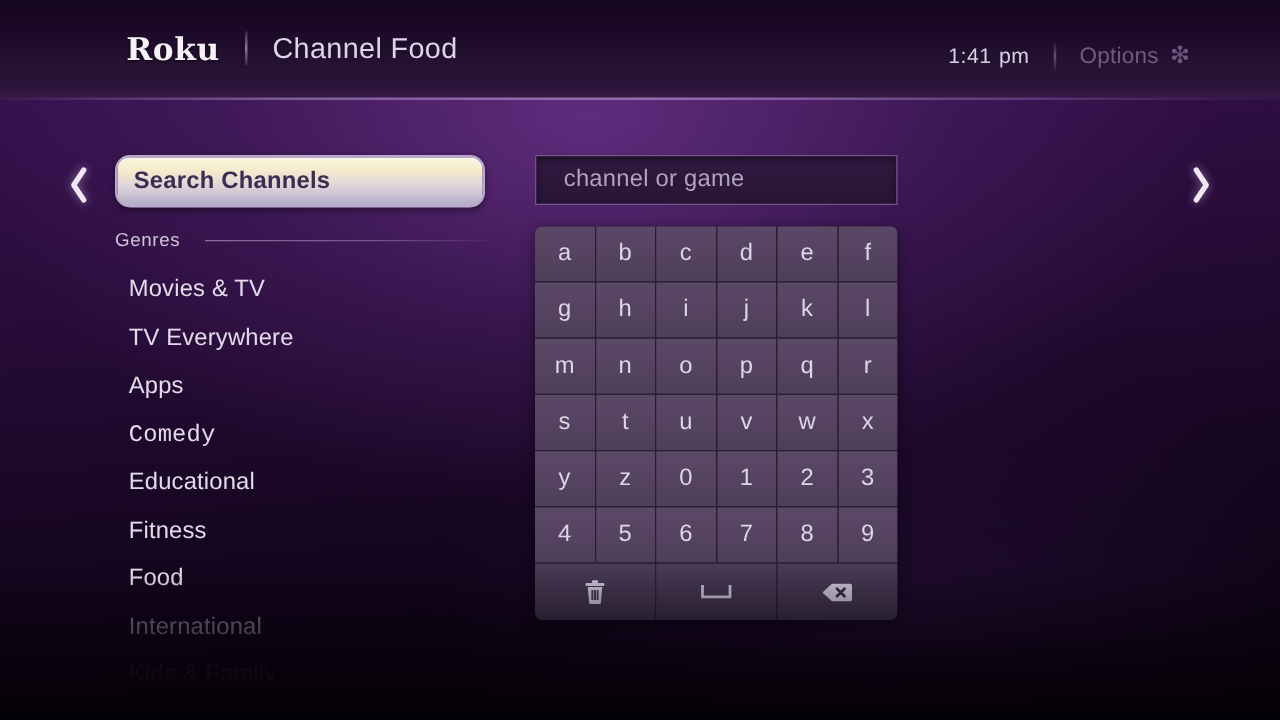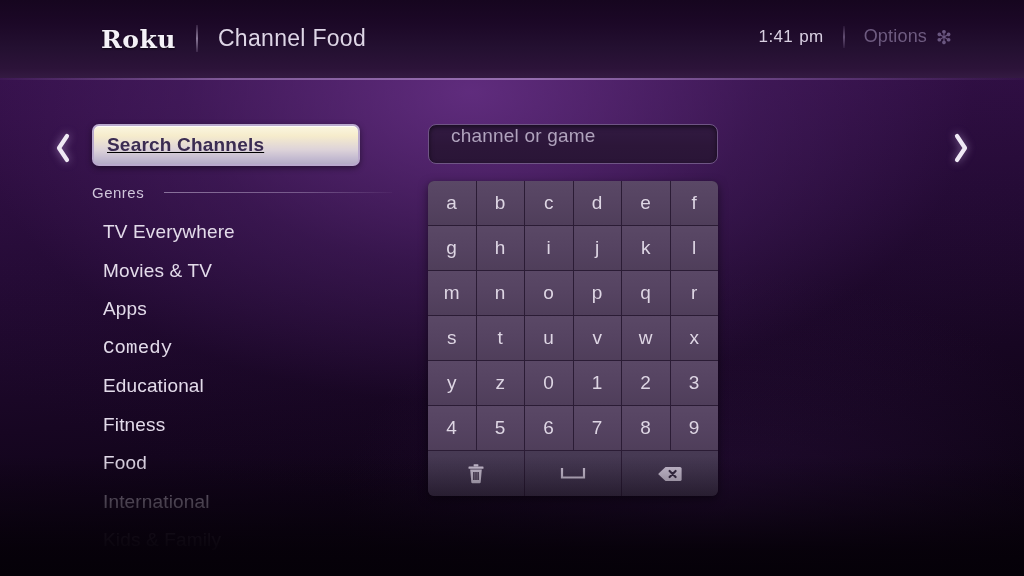--- a/index.html
+++ b/index.html
@@ -45,33 +45,33 @@
     background: linear-gradient(180deg, rgba(190,170,205,0.15), rgba(200,185,215,0.62), rgba(190,170,205,0.15));
     margin: 0 20px;
   }
   #page-title {
     color: #ded6e6;
     font-size: 23px;
     font-weight: 300;
     letter-spacing: 0.3px;
   }
   #header-right {
-    position: absolute; right: 72px; top: 8px; height: 57px;
+    position: absolute; right: 72px; top: 16px; height: 57px;
     display: flex; align-items: center;
   }
   #clock {
     color: #d9d0e2; font-size: 17px; letter-spacing: 0.4px;
   }
   #clock .ampm { margin-left: 6px; }
   #header-divider2 {
     width: 2px; height: 22px;
     background: linear-gradient(180deg, rgba(150,125,170,0.1), rgba(170,148,190,0.48), rgba(150,125,170,0.1));
     margin: 0 19px;
   }
-  #options-btn { display: flex; align-items: flex-end; }
+  #options-btn { display: flex; align-items: center; }
   #options-label {
     color: #6e5b80; font-size: 18px; font-weight: 300; letter-spacing: 0.2px;
   }
   #options-icon {
     margin-left: 9px; color: #6a5780; font-size: 19px; line-height: 1;
   }
 
   
   .nav-chevron {
     position: absolute; top: 126px;
@@ -84,26 +84,26 @@
     stroke-linecap: round; stroke-linejoin: round;
     filter: drop-shadow(0 0 4px rgba(215,190,240,0.55));
   }
   #nav-prev { left: 46px; }
   #nav-next { right: 46px; }
 
   
   #left-col { position: absolute; left: 92px; top: 124px; width: 300px; }
 
   #search-channels-btn {
-    width: 268px; height: 42px;
-    border-radius: 7px;
+    width: 296px; height: 42px;
+    border-radius: 12px;
     background: linear-gradient(180deg, #fbf6e0 0%, #f6eccc 26%, #ddd3d9 62%, #c3bad0 86%, #b4abc6 100%);
     border: 2px solid #b9a9cd;
     box-shadow: 0 2px 6px rgba(0,0,0,0.45), inset 0 1px 0 rgba(255,255,255,0.8);
-    display: flex; align-items: center; text-decoration: underline;
+    display: flex; align-items: center;
   }
   #search-channels-label {
     margin-left: 13px;
     color: #3b2c52;
     font-size: 19px;
     font-weight: bold;
     letter-spacing: 0.2px;
   }
 
   #genres-row {
@@ -134,25 +134,25 @@
     position: absolute; left: 0; bottom: 0; width: 1024px; height: 120px;
     background: linear-gradient(180deg, rgba(8,2,12,0) 0%, rgba(8,2,12,0.55) 45%, rgba(6,1,9,0.92) 78%, rgba(5,1,8,1) 100%);
     pointer-events: none;
   }
 
   
   #kb-wrap { position: absolute; left: 428px; top: 124px; width: 290px; }
 
   #search-input {
     width: 290px; height: 40px;
-    border-radius: 8px;
+    border-radius: 0;
     background: linear-gradient(180deg, #321a42 0%, #2c1639 55%, #2a1537 100%);
     border: 1px solid #6f5585;
     box-shadow: inset 0 2px 5px rgba(0,0,0,0.55);
-    display: flex; align-items: flex-start;
+    display: flex; align-items: center;
   }
   #search-input-value {
     margin-left: 22px;
     color: #b0a3bd;
     font-size: 19px;
     font-weight: 300;
     letter-spacing: 0.2px;
   }
 
   #keyboard {
@@ -238,22 +238,22 @@
     <div id="search-channels-btn">
       <span id="search-channels-label">Search Channels</span>
     </div>
 
     <div id="genres-row">
       <span id="genres-label">Genres</span>
       <span id="genres-rule"></span>
     </div>
 
     <div id="genre-list">
+        <div class="genre-item" style="opacity: 1;">Movies &amp; TV</div>
         <div class="genre-item" style="opacity: 1;">TV Everywhere</div>
-        <div class="genre-item" style="opacity: 1;">Movies &amp; TV</div>
         <div class="genre-item" style="opacity: 1;">Apps</div>
         <div class="genre-item" style="opacity: 1; font-family: Liberation Mono, monospace;">Comedy</div>
         <div class="genre-item" style="opacity: 1;">Educational</div>
         <div class="genre-item" style="opacity: 1;">Fitness</div>
         <div class="genre-item" style="opacity: 1;">Food</div>
         <div class="genre-item" style="opacity: 0.55;">International</div>
         <div class="genre-item" style="opacity: 0.18;">Kids &amp; Family</div>
       </div>
   </div>
 

